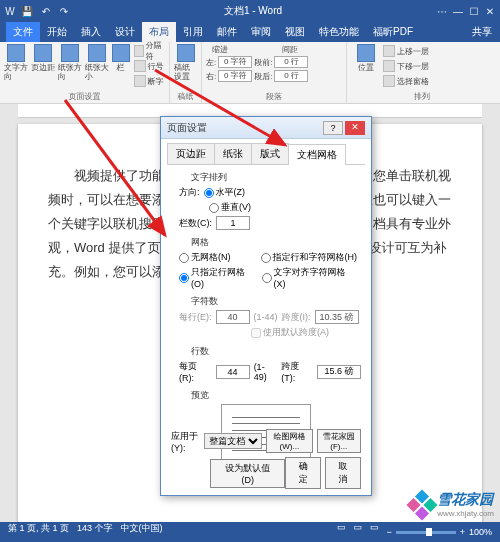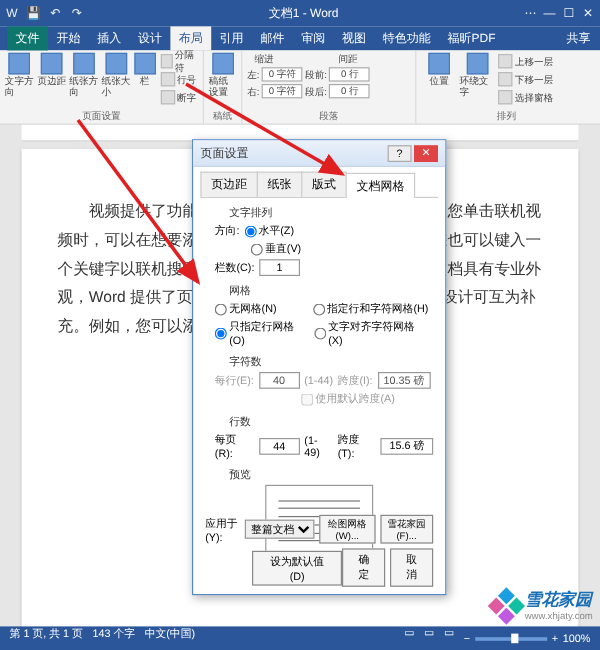--- a/index.html
+++ b/index.html
@@ -9,21 +9,21 @@
 .titlebar { height:22px; background:#2b579a; color:#fff; display:flex; align-items:center; padding:0 4px; font-size:10px; }
 .titlebar .left { display:flex; gap:6px; }
 .titlebar .center { flex:1; text-align:center; }
 .titlebar .right { display:flex; gap:4px; }
 .titlebar .tb-icon { width:12px; height:12px; display:inline-flex; align-items:center; justify-content:center; opacity:.9; }
 
 
 .ribbon-tabs { height:20px; background:#2b579a; display:flex; align-items:flex-end; padding-left:6px; font-size:10px; color:#fff; }
 .ribbon-tabs .tab { padding:3px 7px; cursor:pointer; }
 .ribbon-tabs .tab.active { background:#f3f3f3; color:#2b579a; }
-.ribbon-tabs .tab.file { background:#0f766e; }
+.ribbon-tabs .tab.file { background:#3b82f6; }
 .ribbon-tabs .share { margin-left:auto; padding:3px 8px; }
 
 
 .ribbon { height:62px; background:#f3f3f3; border-bottom:1px solid #d4d4d4; display:flex; font-size:9px; color:#444; }
 .rgroup { border-right:1px solid #d9d9d9; padding:2px 4px 1px; display:flex; flex-direction:column; }
 .rgroup .grow { flex:1; display:flex; gap:2px; align-items:flex-start; }
 .rgroup .glabel { text-align:center; font-size:8px; color:#666; padding-top:1px; }
 .rbtn { display:flex; flex-direction:column; align-items:center; width:30px; gap:1px; cursor:pointer; }
 .rbtn .ico { width:18px; height:18px; background:#6a9bd8; border:1px solid #4a7bb8; }
 .rbtn .lb { font-size:8px; line-height:9px; text-align:left; }
@@ -189,24 +189,20 @@
         </div>
     </div>
     <div class="glabel">段落</div>
   </div>
   <div class="rgroup" style="width:150px;border-right:none">
     <div class="grow">
       <div class="rbtn">
           <div class="ico"></div>
           <div class="lb">位置</div>
         </div>
-      <div class="rbtn">
-          <div class="ico"></div>
-          <div class="lb">环绕文字</div>
-        </div>
       <div style="display:flex;flex-direction:column;gap:1px">
         <div class="smallrow">
             <span class="tiny-ico"></span>
             <span>上移一层</span>
           </div>
         <div class="smallrow">
             <span class="tiny-ico"></span>
             <span>下移一层</span>
           </div>
         <div class="smallrow">

